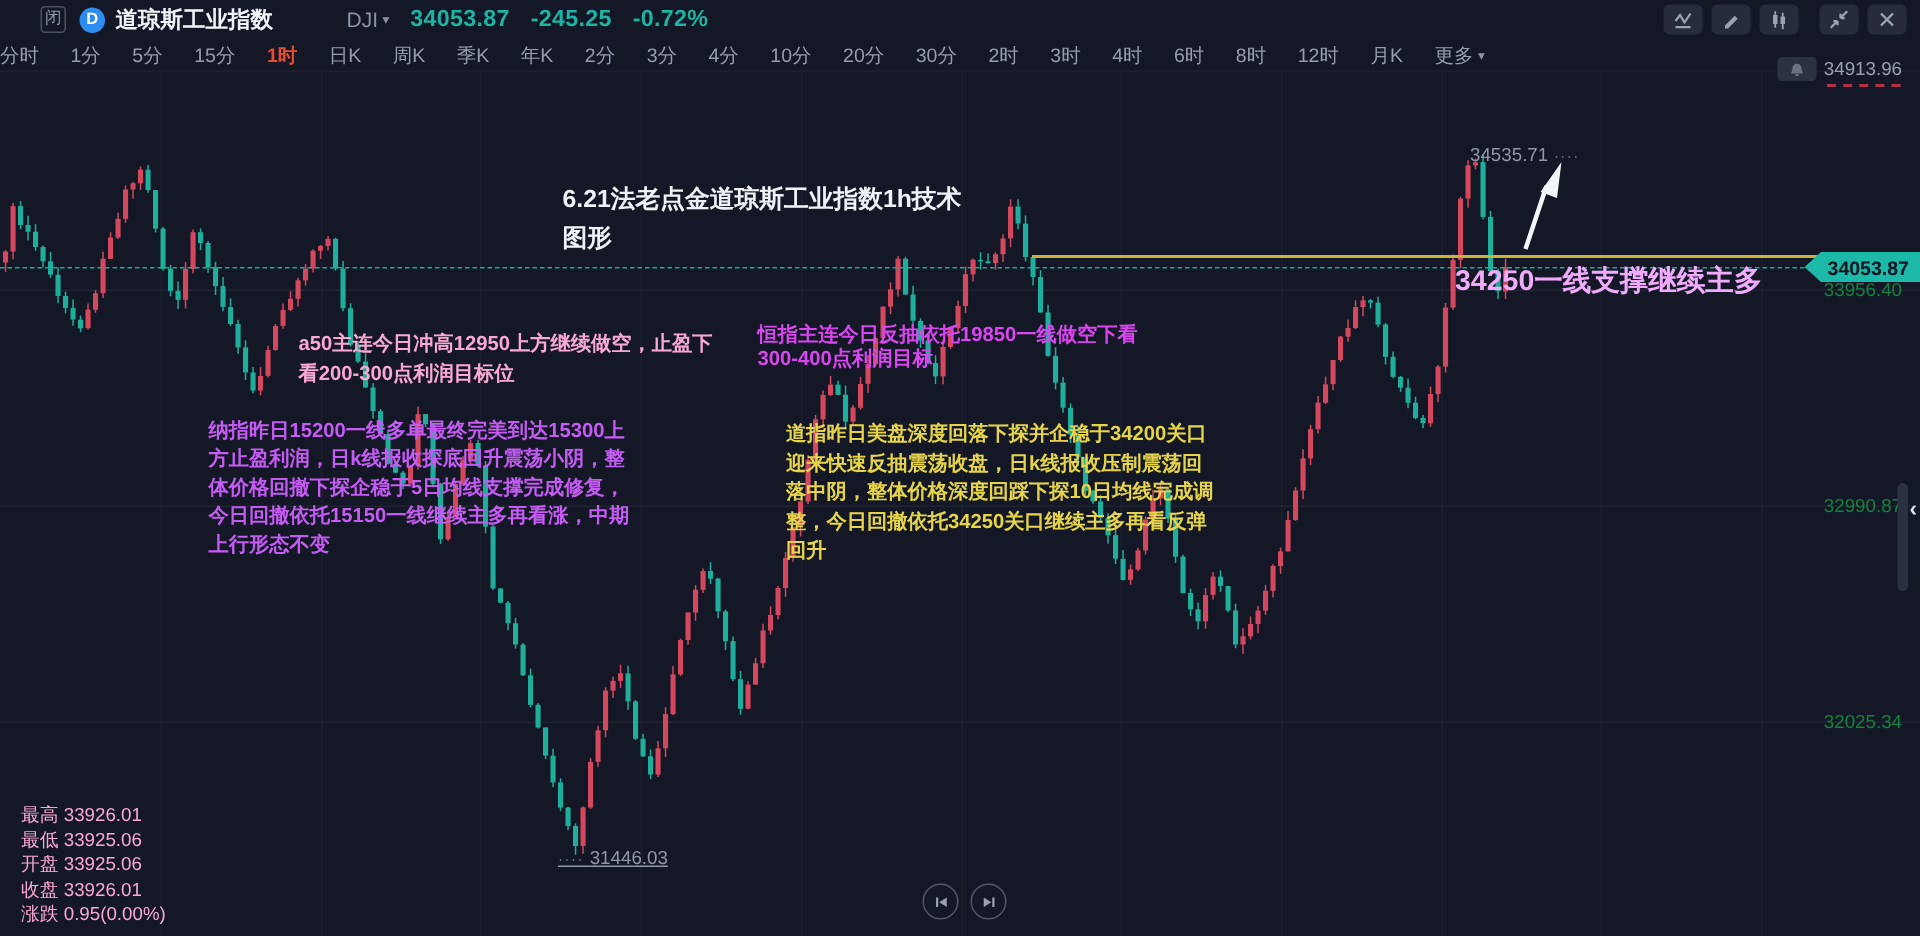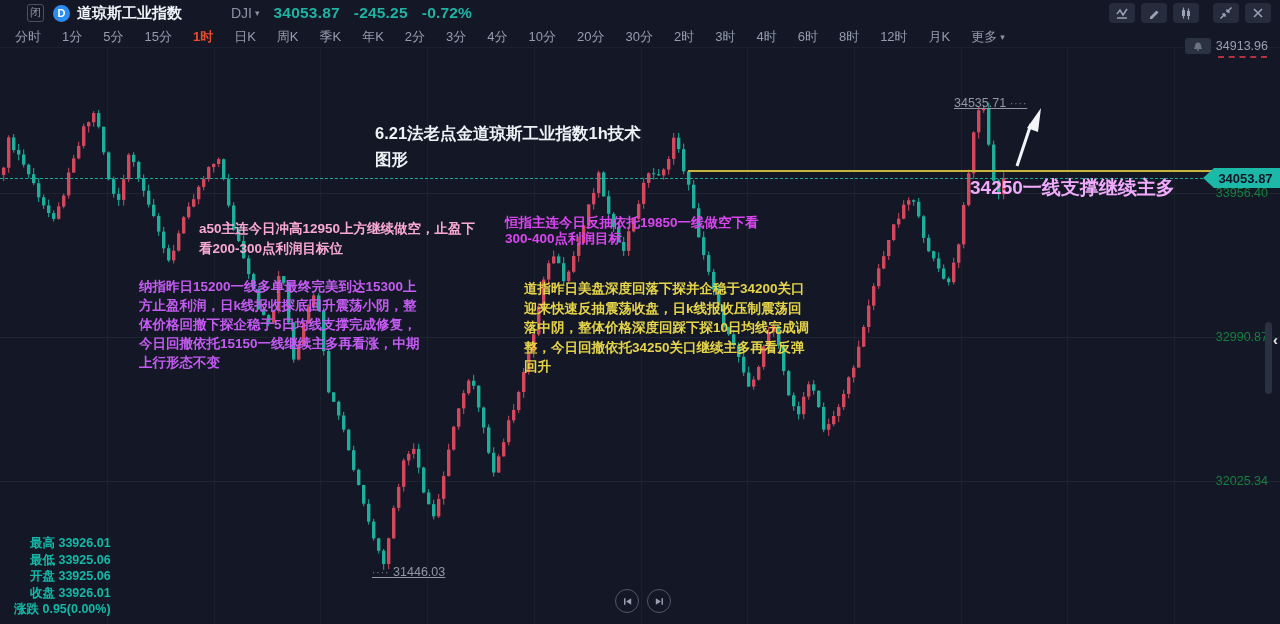--- a/index.html
+++ b/index.html
@@ -14,21 +14,21 @@
   .caret{font-size:9px;color:#8a92a3;margin-left:3px;}
   .px{color:#1fb3a4;font-size:15.5px;font-weight:bold;margin-left:14px;letter-spacing:.2px;}
   #hstats{display:flex;align-items:center;margin-left:6px;}
   .hl{font-size:12px;color:#7b8397;font-weight:bold;margin-left:13px;margin-right:4px;}
   .hv{font-size:13px;font-weight:bold;color:#1fb3a4;}
   .hv.muted{color:#c3c9d7;}
   .toolbar{position:absolute;right:9px;top:3px;display:flex;gap:6px;}
   .tbtn{width:26px;height:20px;background:#262c3b;border-radius:4px;display:flex;align-items:center;justify-content:center;cursor:pointer;}
   .tbtn.sep{margin-left:8px;}
   
-  nav{position:absolute;top:27px;left:0;width:1280px;height:21px;display:flex;align-items:center;padding-left:15px;box-sizing:border-box;border-bottom:1px solid #1b2030;}
+  nav{position:absolute;top:27px;left:0;width:1280px;height:21px;display:flex;align-items:center;box-sizing:border-box;border-bottom:1px solid #1b2030;}
   .tab{font-size:13px;color:#959dae;margin-right:21px;cursor:pointer;white-space:nowrap;}
   .tab.active{color:#e84b2d;font-weight:bold;}
   .tab.more{display:flex;align-items:center;}
   
   .grid-h{position:absolute;left:0;width:1280px;height:1px;background:rgba(255,255,255,.055);}
   .grid-v{position:absolute;top:48px;bottom:0;width:1px;background:rgba(255,255,255,.035);}
   .axlab{position:absolute;right:12px;transform:translateY(-50%);font-size:12.5px;color:#15803d;}
   #candles{position:absolute;left:0;top:0;z-index:3;}
   .yline{position:absolute;height:0;border-top:2px solid #c7b43d;z-index:4;}
   .dashline{position:absolute;height:0;border-top:1.5px dashed #1fae9d;z-index:4;opacity:.95;}
@@ -36,21 +36,21 @@
   .alert-row{position:absolute;top:38px;right:12px;display:flex;align-items:center;z-index:6;}
   .alert-chip{width:26px;height:16px;background:#2b3242;border-radius:3px;display:flex;align-items:center;justify-content:center;margin-right:5px;cursor:pointer;}
   .alert-val{font-size:12.5px;color:#98a0b0;}
   .alert-dash{position:absolute;top:56px;width:49px;border-top:2px dashed #b23243;z-index:5;}
   .marker{position:absolute;font-size:12.5px;color:#9097a6;z-index:6;white-space:nowrap;}
   .dots{letter-spacing:1px;color:#7a8090;font-size:10px;}
   .ann{position:absolute;font-weight:bold;white-space:pre;z-index:6;}
   #arrow{position:absolute;left:0;top:0;z-index:6;pointer-events:none;}
   
   #fstats{position:absolute;left:14px;top:535px;z-index:6;}
-  .frow{font-size:12.5px;color:#14b8a6;line-height:16.5px;font-weight:700;text-align:right;}
+  .frow{font-size:12.5px;color:#f9a8d4;line-height:16.5px;font-weight:400;}
   
   .replay{position:absolute;left:615px;top:589px;display:flex;gap:8px;z-index:8;}
   .rbtn{width:22px;height:22px;border-radius:50%;border:1.5px solid #50576a;display:flex;align-items:center;justify-content:center;cursor:pointer;background:transparent;}
   
   .scrollthumb{position:absolute;right:8px;top:322px;width:7px;height:72px;border-radius:4px;background:#2a3140;z-index:6;cursor:pointer;}
   .panel-chevron{position:absolute;right:2px;top:331px;color:#e2e6ef;font-size:15px;font-weight:bold;z-index:7;cursor:pointer;}
 </style>
 </head>
 <body>
 
@@ -589,21 +589,21 @@
       <div class="grid-v" style="left: 534px;"></div>
       <div class="grid-v" style="left: 641px;"></div>
       <div class="grid-v" style="left: 747px;"></div>
       <div class="grid-v" style="left: 854px;"></div>
       <div class="grid-v" style="left: 961px;"></div>
       <div class="grid-v" style="left: 1067px;"></div>
       <div class="grid-v" style="left: 1174px;"></div>
       <div class="yline" style="top: 170px; left: 688px; width: 592px; border-top-color: rgb(199, 180, 61);"></div>
       <div class="dashline" style="top: 178px; left: 0px; width: 1203px;"></div>
       <div class="pricetag" style="top: 168px;">34053.87</div>
-      <div class="marker" style="left: 954px; top: 96px; text-decoration: underline;">34535.71<span class="dots"> ····</span></div>
+      <div class="marker" style="left: 980px; top: 96px;">34535.71<span class="dots"> ····</span></div>
       <div class="marker" style="left: 372px; top: 565px; text-decoration: underline;"><span class="dots">···· </span>31446.03</div>
       <div class="ann" style="left: 375px; top: 120px; font-size: 16.5px; line-height: 26px; color: rgb(238, 241, 246);">6.21法老点金道琼斯工业指数1h技术
 图形</div>
       <div class="ann" style="left: 199px; top: 219px; font-size: 13.5px; line-height: 20px; color: #f9a8d4;">a50主连今日冲高12950上方继续做空，止盈下
 看200-300点利润目标位</div>
       <div class="ann" style="left: 139px; top: 277px; font-size: 13.5px; line-height: 19px; color: rgb(196, 91, 242);">纳指昨日15200一线多单最终完美到达15300上
 方止盈利润，日k线报收探底回升震荡小阴，整
 体价格回撤下探企稳于5日均线支撑完成修复，
 今日回撤依托15150一线继续主多再看涨，中期
 上行形态不变</div>

